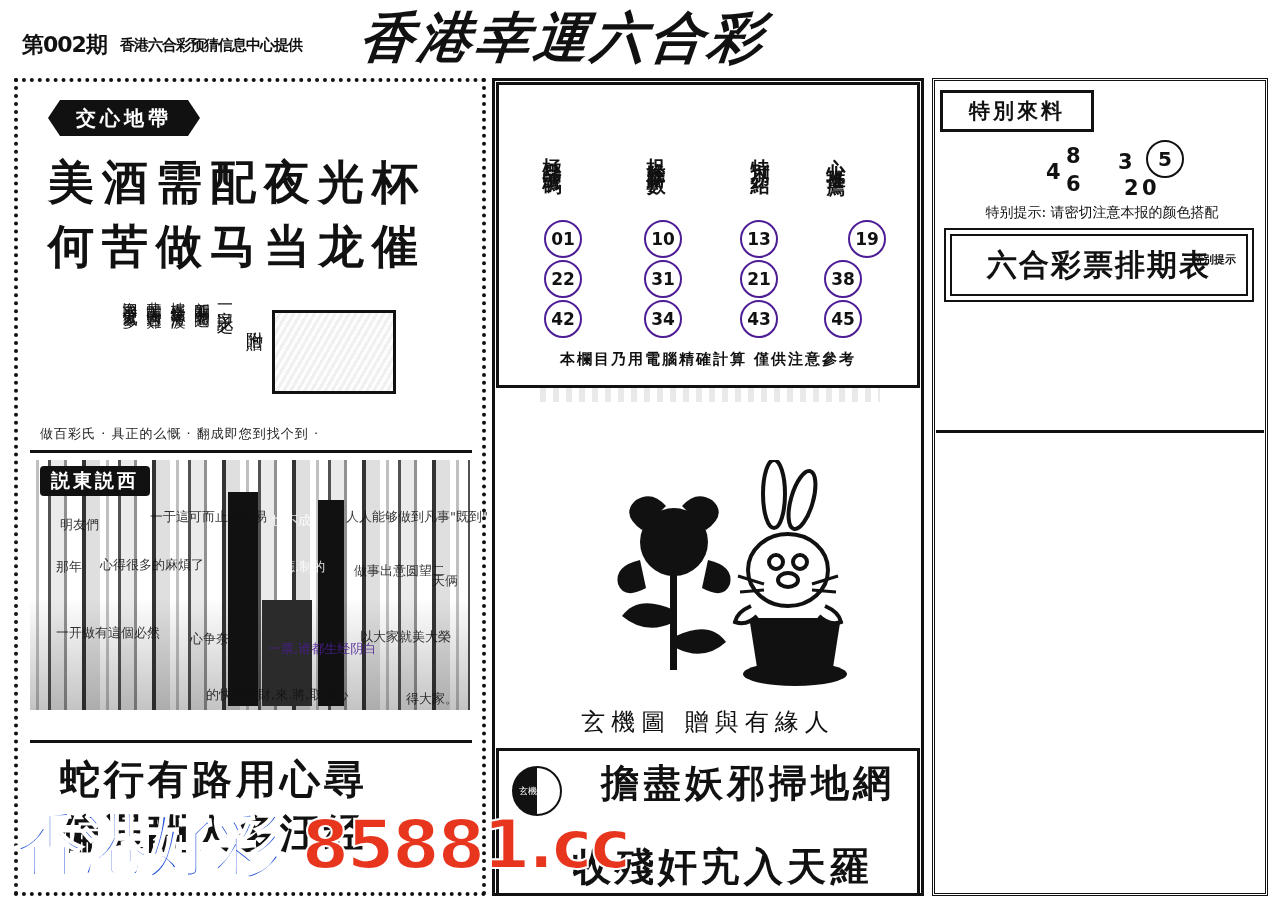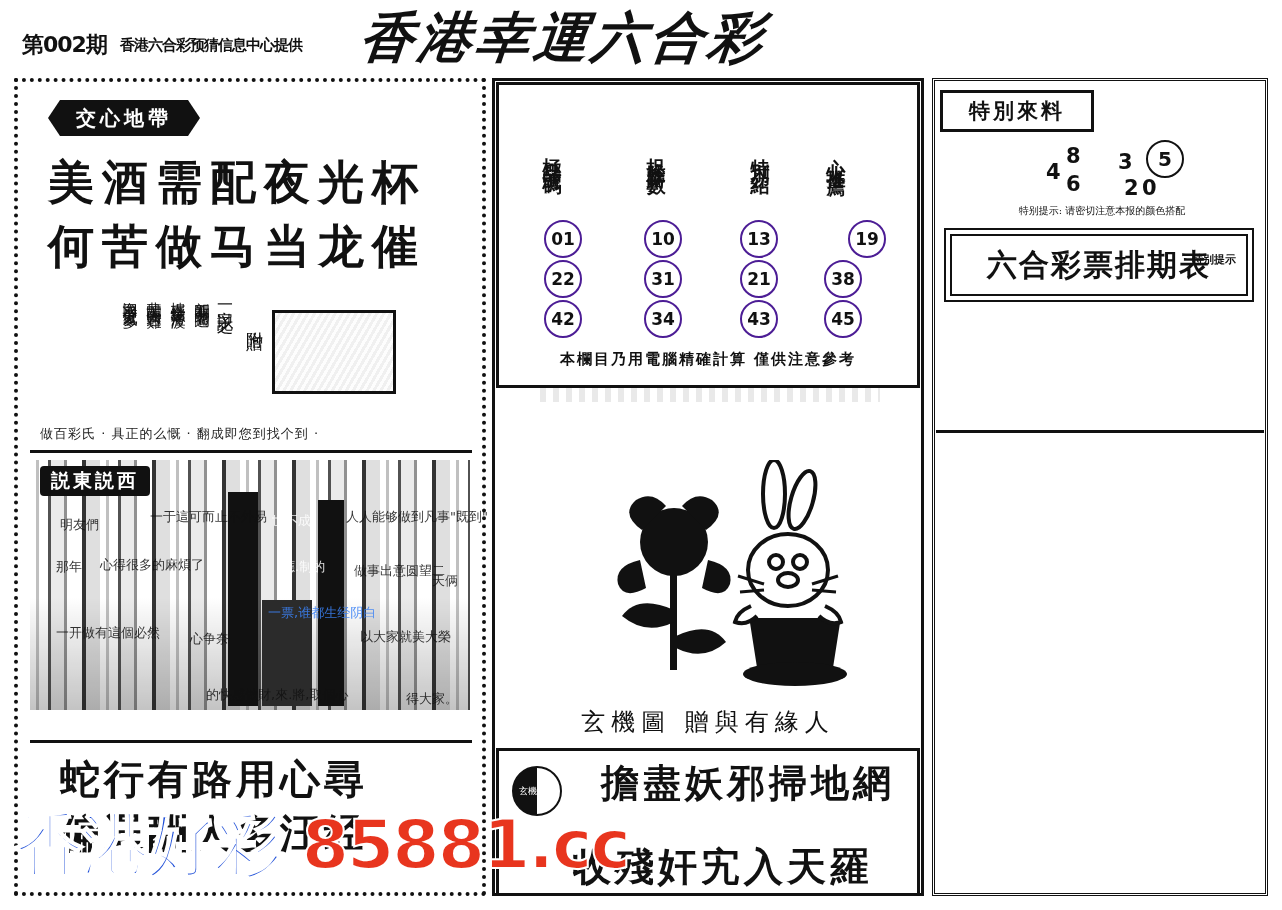--- a/index.html
+++ b/index.html
@@ -223,21 +223,21 @@
     position:absolute;font-size:21px;font-weight:bold;
     font-family:"DejaVu Sans","Liberation Sans",sans-serif;
   }
   .num-circ{
     position:absolute;width:34px;height:34px;border-radius:50%;
     border:2px solid #111;display:flex;align-items:center;justify-content:center;
     font-size:20px;font-weight:bold;
   }
   .tip{
     position:absolute;left:952px;top:204px;width:300px;text-align:center;
-    font-size:10px;font-family:"DejaVu Serif","Liberation Serif",serif;
+    font-size:14px;font-family:"DejaVu Serif","Liberation Serif",serif;
   }
   .sched-box{
     position:absolute;left:944px;top:228px;width:306px;height:70px;
     border:2px solid #111;
   }
   .sched-inner{
     position:absolute;left:950px;top:234px;width:294px;height:58px;
     border:2px solid #111;
     display:flex;align-items:center;justify-content:center;
     font-family:"DejaVu Serif","Liberation Serif",serif;
@@ -300,21 +300,21 @@
   <div class="scribble" style="left:150px;top:508px;">一于這可而止不外易</div>
   <div class="scribble" style="left:272px;top:512px;color:#fff;">世不成</div>
   <div class="scribble" style="left:346px;top:508px;">人人能够做到凡事"既到"</div>
   <div class="scribble" style="left:56px;top:558px;">那年</div>
   <div class="scribble" style="left:100px;top:556px;">心得很多的麻煩了</div>
   <div class="scribble" style="left:282px;top:558px;color:#fff;">應.制的</div>
   <div class="scribble" style="left:354px;top:562px;">做事出意圆望二</div>
   <div class="scribble" style="left:432px;top:572px;">天俩</div>
   <div class="scribble" style="left:56px;top:624px;">一开做有這個必然</div>
   <div class="scribble" style="left:190px;top:630px;">心争奈</div>
-  <div class="scribble" style="left:268px;top:604px;color:#3b82f6;">一票,谁都生经阴白</div>
+  <div class="scribble" style="left:268px;top:640px;color:#4c1d95;">一票,谁都生经阴白</div>
   <div class="scribble" style="left:360px;top:628px;">以大家就美大榮</div>
   <div class="scribble" style="left:206px;top:686px;">的快感做財,來.將,取個心</div>
   <div class="scribble" style="left:406px;top:690px;">得大家。</div>
 
   <div class="hr-thick" style="left:30px;top:740px;width:442px;height:3px;"></div>
   <div class="bottom-head">蛇行有路用心尋</div>
   <div class="bottom-head2">偏遇酬人多汪经</div>
 
   <div class="frame" id="mid-col"></div>
   <div class="frame" id="mid-top"></div>

